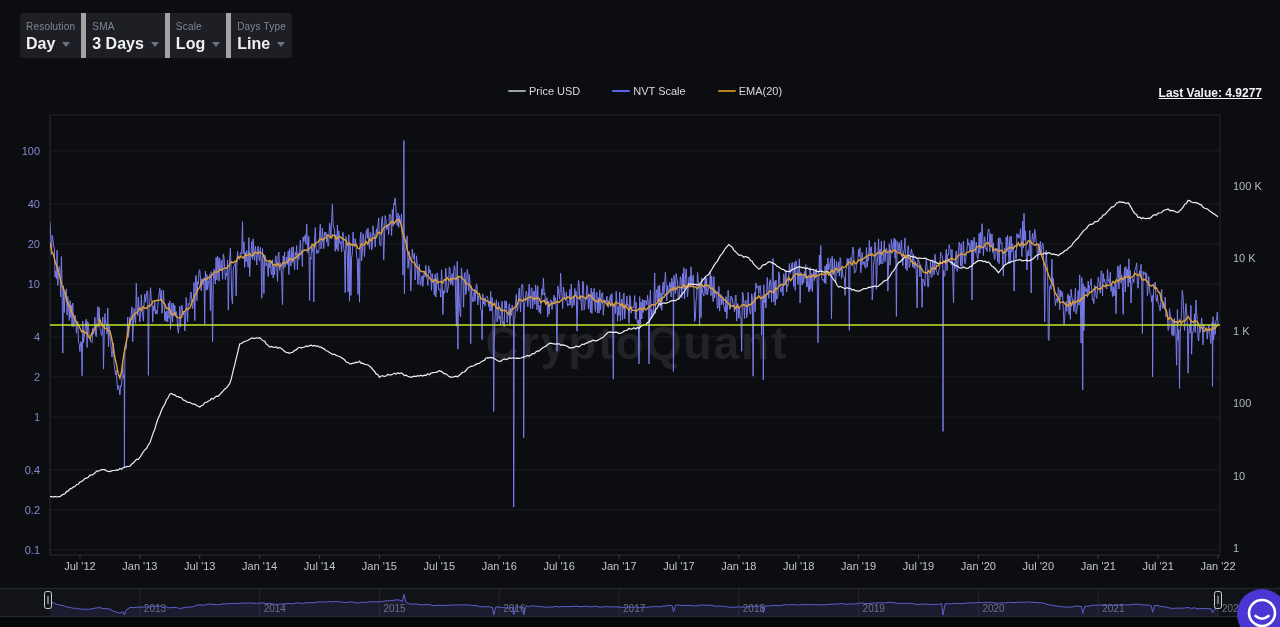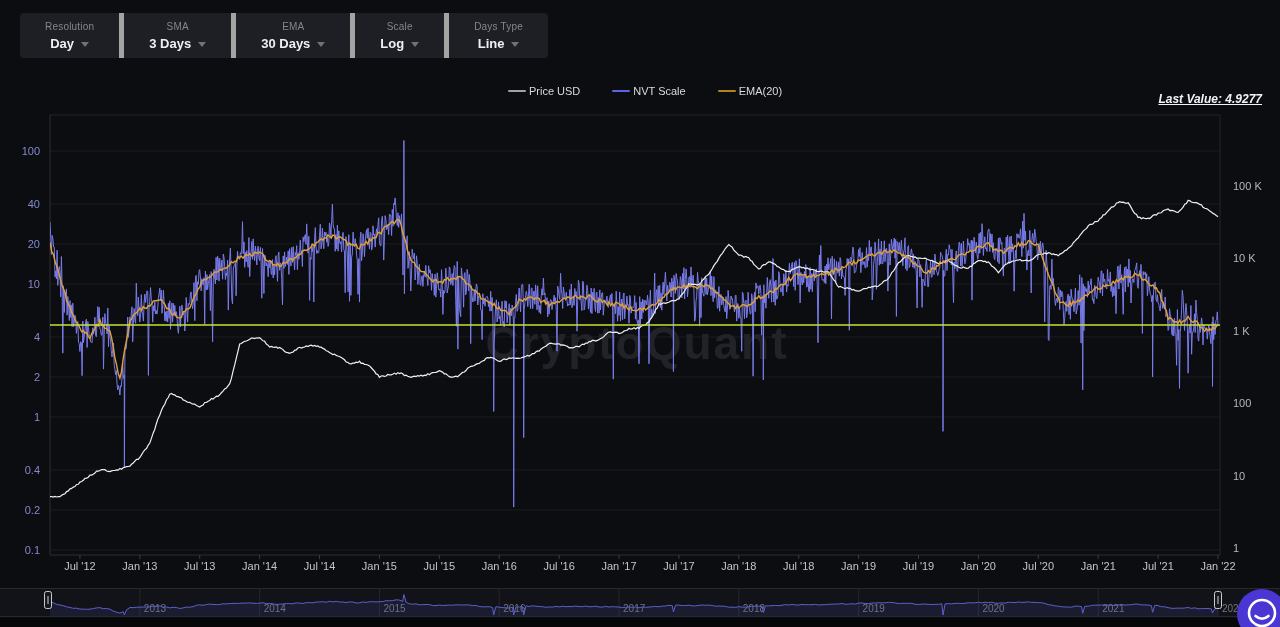--- a/index.html
+++ b/index.html
@@ -1,35 +1,35 @@
 <!DOCTYPE html>
 <html><head>
 <meta charset="utf-8">
 <style>
   html,body{margin:0;padding:0;width:1280px;height:627px;overflow:hidden;
     background:#0c0d10;font-family:"Liberation Sans",sans-serif;-webkit-font-smoothing:antialiased;}
   #stage{position:relative;width:1280px;height:627px;background:#0c0d10;}
   
   .toolbar{position:absolute;left:20px;top:13px;height:45px;display:flex;align-items:stretch;
     background:#1d1f24;border-radius:4px;}
-  .tb-sec{display:flex;flex-direction:column;justify-content:center;padding:0 25px;position:relative;cursor:pointer;align-items:center;}
+  .tb-sec{display:flex;flex-direction:column;justify-content:center;padding:0 6px;position:relative;cursor:pointer;}
   .tb-sec + .tb-sec{border-left:5px solid #a3a3a3;}
   .tb-label{font-size:10px;color:#82868f;line-height:13px;letter-spacing:.2px;}
   .tb-valrow{display:flex;align-items:center;margin-top:3px;}
-  .tb-value{font-size:13px;font-weight:700;color:#eef0f3;line-height:15px;white-space:nowrap;}
+  .tb-value{font-size:16px;font-weight:700;color:#eef0f3;line-height:15px;white-space:nowrap;}
   .tb-caret{width:0;height:0;border-left:4px solid transparent;border-right:4px solid transparent;
     border-top:5px solid #6e727c;margin-left:7px;margin-top:1px;}
   
   .legend{position:absolute;left:50px;right:40px;top:85px;display:flex;justify-content:center;gap:32px;}
   .lg-item{display:flex;align-items:center;gap:3px;cursor:pointer;}
   .lg-dash{width:18px;height:2px;border-radius:1px;}
   .lg-text{font-size:11px;color:#d8dadd;}
   
-  .lastvalue{position:absolute;right:18px;top:92px;font-size:12px;font-weight:700;color:#f2f3f5;
-    text-decoration:underline;cursor:pointer;font-style:italic;}
+  .lastvalue{position:absolute;right:18px;top:86px;font-size:12px;font-weight:700;color:#f2f3f5;
+    text-decoration:underline;cursor:pointer;}
   svg{position:absolute;left:0;top:0;}
   svg text{font-family:"Liberation Sans",sans-serif;}
   
   .chatbtn{position:absolute;left:1237px;top:589px;width:50px;height:50px;border-radius:50%;
     background:#4a36d2;cursor:pointer;}
   .footerstrip{position:absolute;left:0;top:618px;width:1280px;height:9px;background:#060709;}
 </style>
 </head>
 <body>
 
@@ -172,27 +172,20 @@
       </div>
 
       <div class="tb-sec">
         <span class="tb-label">SMA</span>
         <span class="tb-valrow">
           <span class="tb-value">3 Days</span>
           <span class="tb-caret"></span>
         </span>
       </div>
 
-      <div class="tb-sec">
-        <span class="tb-label">EMA</span>
-        <span class="tb-valrow">
-          <span class="tb-value">30 Days</span>
-          <span class="tb-caret"></span>
-        </span>
-      </div>
 
       <div class="tb-sec">
         <span class="tb-label">Scale</span>
         <span class="tb-valrow">
           <span class="tb-value">Log</span>
           <span class="tb-caret"></span>
         </span>
       </div>
 
       <div class="tb-sec">

